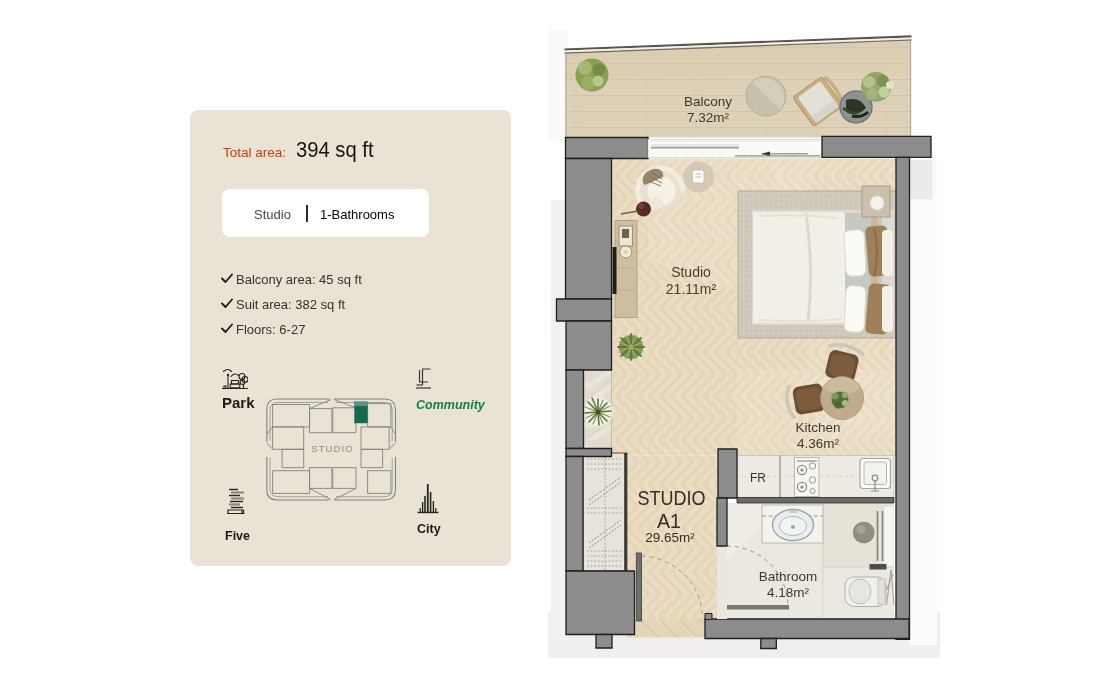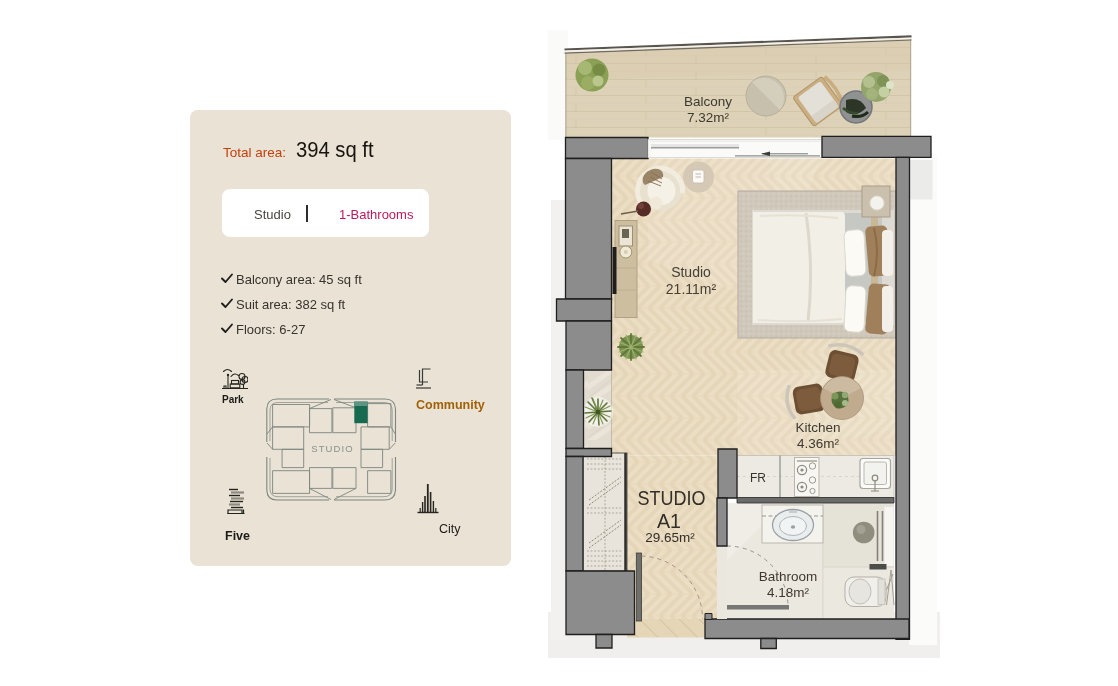--- a/index.html
+++ b/index.html
@@ -15,21 +15,21 @@
 <div class="abs" style="left:223px;top:145px;font-size:13.5px;color:#c2410c;">Total area:</div>
 
 <div class="abs" style="left:296px;top:138px;font-size:21.5px;color:#17140f;transform:scaleX(0.94);transform-origin:0 0;">394 sq ft</div>
 
 <div class="abs" style="left:222px;top:189px;width:207px;height:48px;background:#ffffff;border-radius:8px;"></div>
 
 <div class="abs" style="left:254px;top:207px;font-size:13px;color:#4a463f;">Studio</div>
 
 <div class="abs" style="left:306px;top:205px;width:1.5px;height:17px;background:#2d2d2d;"></div>
 
-<div class="abs" style="left:339px;top:207px;font-size:13px;color:#be185d;">1-Bathrooms</div>
+<div class="abs" style="left:320px;top:207px;font-size:13px;color:#000000;">1-Bathrooms</div>
 
 <svg class="abs" style="left:220px;top:270px;" width="200" height="70" viewBox="0 0 200 70">
 <g stroke="#1e1e1e" stroke-width="1.9" fill="none" stroke-linecap="round" stroke-linejoin="round">
 <path d="M2,8.5 L5.5,12 L12,4.5"></path>
 <path d="M2,33.5 L5.5,37 L12,29.5"></path>
 <path d="M2,58.5 L5.5,62 L12,54.5"></path>
 </g>
 </svg>
 
 <div class="abs" style="left:236px;top:272px;font-size:13px;color:#37332d;">Balcony area: 45 sq ft</div>
@@ -48,32 +48,32 @@
 <rect x="9.5" y="13.5" width="7" height="3.5"></rect>
 <rect x="8.2" y="17" width="9.6" height="3.8"></rect>
 <circle cx="20" cy="9.5" r="3"></circle>
 <circle cx="23" cy="12.5" r="3"></circle>
 <circle cx="20.5" cy="15" r="2.4"></circle>
 <path d="M21.5,17.5 L21.5,21"></path>
 <path d="M0.5,21.5 L25.5,21.5" stroke-width="1.2"></path>
 </g>
 </svg>
 
-<div class="abs" style="left:222px;top:394px;font-size:10px;font-weight:bold;color:#1c1b18;text-align:right;">Park</div>
+<div class="abs" style="left:222px;top:394px;font-size:15px;font-weight:bold;color:#1c1b18;text-align:right;">Park</div>
 
 <svg class="abs" style="left:416px;top:368px;" width="24" height="23" viewBox="0 0 24 23">
 <g stroke="#3a3a36" stroke-width="1.2" fill="none">
 <path d="M3.5,2 L3.5,14 L12,14"></path>
 <path d="M6.5,17 L6.5,1 L14.5,1"></path>
 <path d="M6.5,17 L0.5,17"></path>
 <path d="M0,20 L15,20"></path>
 </g>
 </svg>
 
-<div class="abs" style="left:416px;top:398px;font-size:12.5px;font-weight:bold;color:#a16207;">Community</div>
+<div class="abs" style="left:416px;top:398px;font-size:12.5px;font-weight:bold;color:#15803d;font-style:italic;">Community</div>
 
 <svg class="abs" style="left:227px;top:488px;" width="19" height="28" viewBox="0 0 19 28">
 <g fill="none">
 <path d="M2,1.5 h9" stroke="#22221e" stroke-width="1.4"></path>
 <path d="M4,4.5 h13" stroke="#8d897e" stroke-width="2.2"></path>
 <path d="M2,7.5 h11" stroke="#22221e" stroke-width="1.4"></path>
 <path d="M4,10.5 h13" stroke="#8d897e" stroke-width="2.2"></path>
 <path d="M3,13.5 h13" stroke="#22221e" stroke-width="1.4"></path>
 <path d="M2,16.5 h11" stroke="#8d897e" stroke-width="2.2"></path>
 <path d="M4,19.5 h12" stroke="#22221e" stroke-width="1.4"></path>
@@ -90,21 +90,21 @@
 <path d="M10.8,30 L10.8,2" stroke-width="1.8"></path>
 <path d="M13.6,30 L13.6,10" stroke-width="1.6"></path>
 <path d="M5.6,30 L5.6,20" stroke-width="1.4"></path>
 <path d="M16.4,30 L16.4,19" stroke-width="1.4"></path>
 <path d="M3.2,30 L3.2,26" stroke-width="1.2"></path>
 <path d="M18.8,30 L18.8,26" stroke-width="1.2"></path>
 <path d="M0.5,30.5 L21.5,30.5" stroke-width="1.4"></path>
 </g>
 </svg>
 
-<div class="abs" style="left:417px;top:522px;font-size:12.5px;font-weight:normal;color:#1c1b18;margin-left:22px;">City</div>
+<div class="abs" style="left:417px;top:522px;font-size:12.5px;font-weight:bold;color:#1c1b18;">City</div>
 
 <svg class="abs" style="left:260px;top:393px;" width="140" height="112" viewBox="260 393 140 112">
 <g fill="none" stroke="#7d8680" stroke-width="0.9">
 
 <path d="M277,399 L329,399 M334,399 L385,399 Q395,399 395.5,409 L395.5,442 M395.5,457 L395.5,490 Q395,500 385,500 L334,500 M329,500 L277,500 Q267,500 266.8,490 L266.8,457 M266.8,442 L266.8,409 Q267,399 277,399" stroke-width="1.1"></path>
 <path d="M278,402.5 L328,402.5 M336,402.5 L384,402.5 Q392,402.5 392.2,410 L392.2,441 M392.2,458 L392.2,489 Q392,496.7 384,496.7 L336,496.7 M328,496.7 L278,496.7 Q270.2,496.7 270,489 L270,458 M270,441 L270,410 Q270.2,402.5 278,402.5" stroke-width="0.8" opacity="0.85"></path>
 <path d="M272.6,404.5 h37 v22.4 h-37 z"></path>
 <path d="M309.5,408.6 h22.4 v24.1 h-22.4 z"></path>
 <path d="M332.8,407.8 h23.2 v24.9 h-23.2 z"></path>
 <path d="M367.6,403.6 h23.3 v23.3 h-23.3 z"></path>

